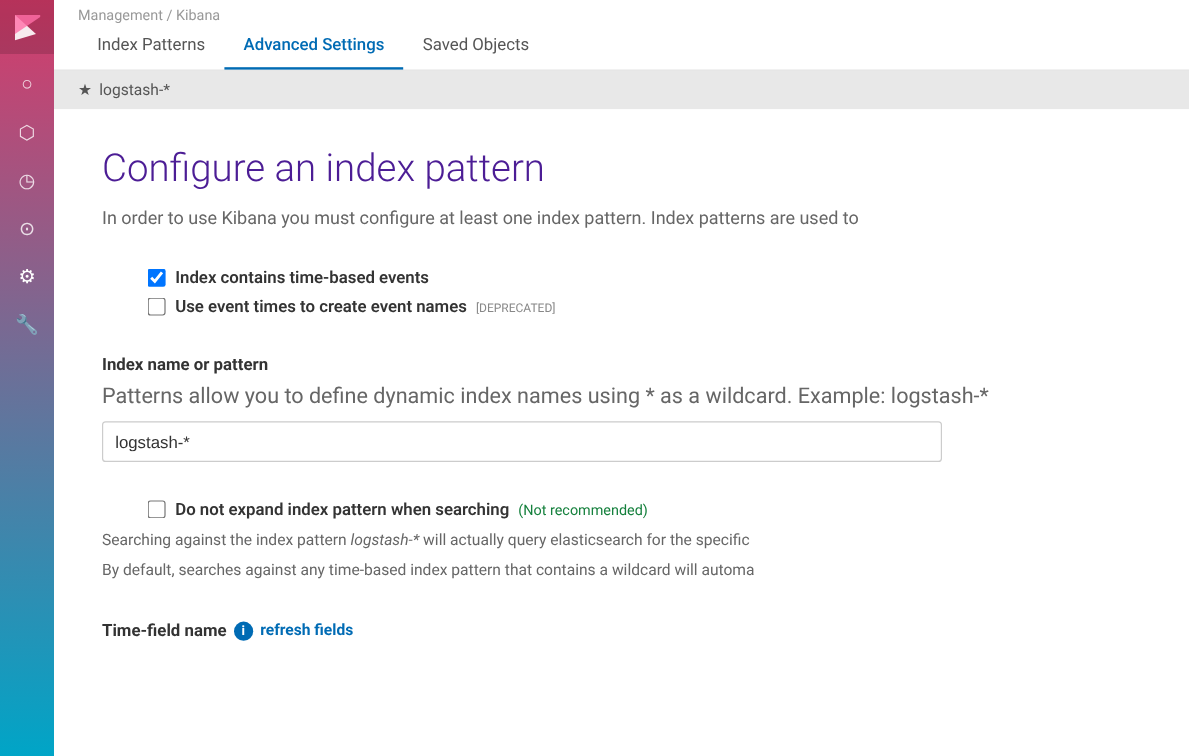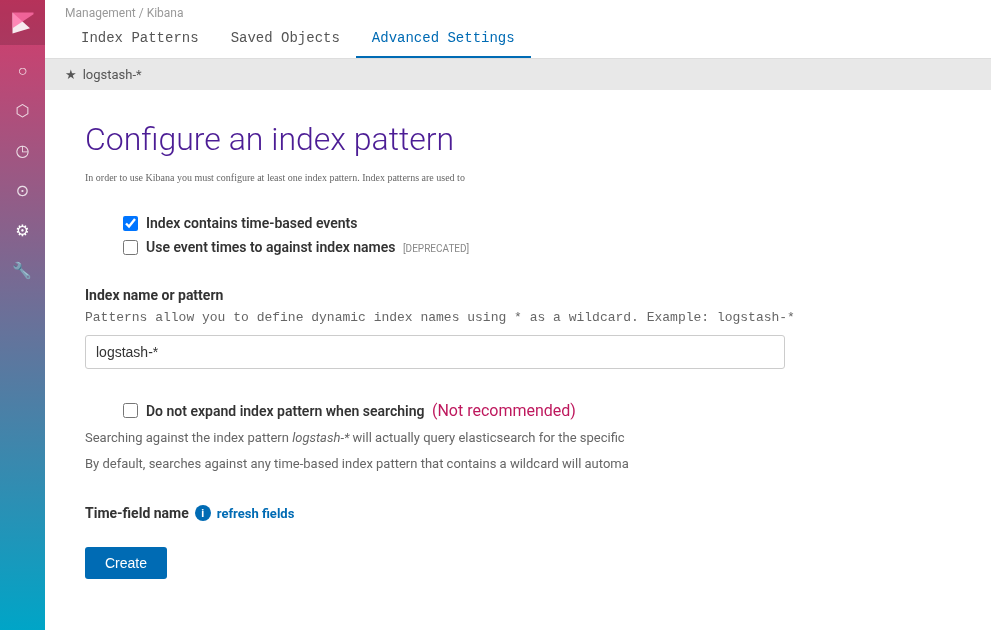--- a/index.html
+++ b/index.html
@@ -65,21 +65,20 @@
       gap: 0;
     }
     .nav-tab {
       padding: 10px 16px;
       font-size: 14px;
       color: #555;
       cursor: pointer;
       border-bottom: 2px solid transparent;
       text-decoration: none;
       display: inline-block;
-      font-family: Liberation Mono, monospace;
     }
     .nav-tab.active {
       color: #006bb4;
       border-bottom: 2px solid #006bb4;
       font-weight: 500;
     }
 
     
     .content {
       flex: 1;
@@ -110,25 +109,24 @@
     }
 
     h1 {
       font-size: 32px;
       font-weight: 300;
       color: #4c1d95;
       margin-bottom: 12px;
     }
 
     .intro-text {
-      font-size: 10px;
+      font-size: 15px;
       color: #666;
       margin-bottom: 30px;
       line-height: 1.5;
-      font-family: Liberation Serif, serif;
     }
 
     .checkbox-group {
       margin-bottom: 8px;
       display: flex;
       align-items: center;
       gap: 8px;
       padding-left: 38px;
     }
     .checkbox-group input[type="checkbox"] {
@@ -155,41 +153,40 @@
     .field-label {
       font-size: 14px;
       font-weight: 700;
       color: #333;
       margin-bottom: 6px;
       display: flex;
       align-items: center;
       gap: 6px;
     }
     .field-description {
-      font-size: 13px;
+      font-size: 18px;
       color: #666;
       margin-bottom: 8px;
       line-height: 1.4;
-      font-family: Liberation Mono, monospace;
     }
     .text-input {
       width: 100%;
       max-width: 700px;
       padding: 8px 10px;
       border: 1px solid #ccc;
       border-radius: 3px;
       font-size: 14px;
       color: #333;
       outline: none;
       background: #fff;
     }
 
     .not-recommended {
-      font-size: 16px;
-      color: #be185d;
+      font-size: 12px;
+      color: #15803d;
       font-weight: 400;
       margin-left: 4px;
     }
 
     .expand-description {
       font-size: 13px;
       color: #666;
       margin-top: 6px;
       line-height: 1.5;
     }
@@ -251,22 +248,22 @@
 <div class="main">
 
   <div class="topbar">
     <div class="breadcrumb">
       <span>Management</span>
       <span>/</span>
       <span>Kibana</span>
     </div>
     <div class="nav-tabs">
       <a class="nav-tab">Index Patterns</a>
+      <a class="nav-tab active">Advanced Settings</a>
       <a class="nav-tab">Saved Objects</a>
-      <a class="nav-tab active">Advanced Settings</a>
     </div>
   </div>
 
   <div class="content">
 
     <div class="index-pattern-bar">
       <span class="star-icon">★</span>
       <span>logstash-*</span>
     </div>
 
@@ -277,21 +274,21 @@
       
       <div class="checkbox-group">
         <input type="checkbox" id="cb-time-based" checked="" style="">
         <label for="cb-time-based" class="checkbox-label">Index contains time-based events</label>
       </div>
 
       
       <div class="checkbox-group">
         <input type="checkbox" id="cb-event-times" style="">
         <label for="cb-event-times" class="checkbox-label">
-          <span>Use event times to against index names</span>
+          <span>Use event times to create event names</span>
           <span class="deprecated">[DEPRECATED]</span>
         </label>
       </div>
 
       
       <div class="field-group">
         <div class="field-label">Index name or pattern</div>
         <p class="field-description">Patterns allow you to define dynamic index names using * as a wildcard. Example: logstash-*</p>
         <input type="text" class="text-input" value="logstash-*" style="">
       </div>
@@ -316,16 +313,15 @@
       
       <div class="field-group">
         <div class="field-label">
           <span>Time-field name</span>
           <span class="info-icon">i</span>
           <a class="refresh-link">refresh fields</a>
         </div>
       </div>
 
       
-      <button class="create-btn">Create</button>
     </div>
   </div>
 </div>
 
 </body></html>

